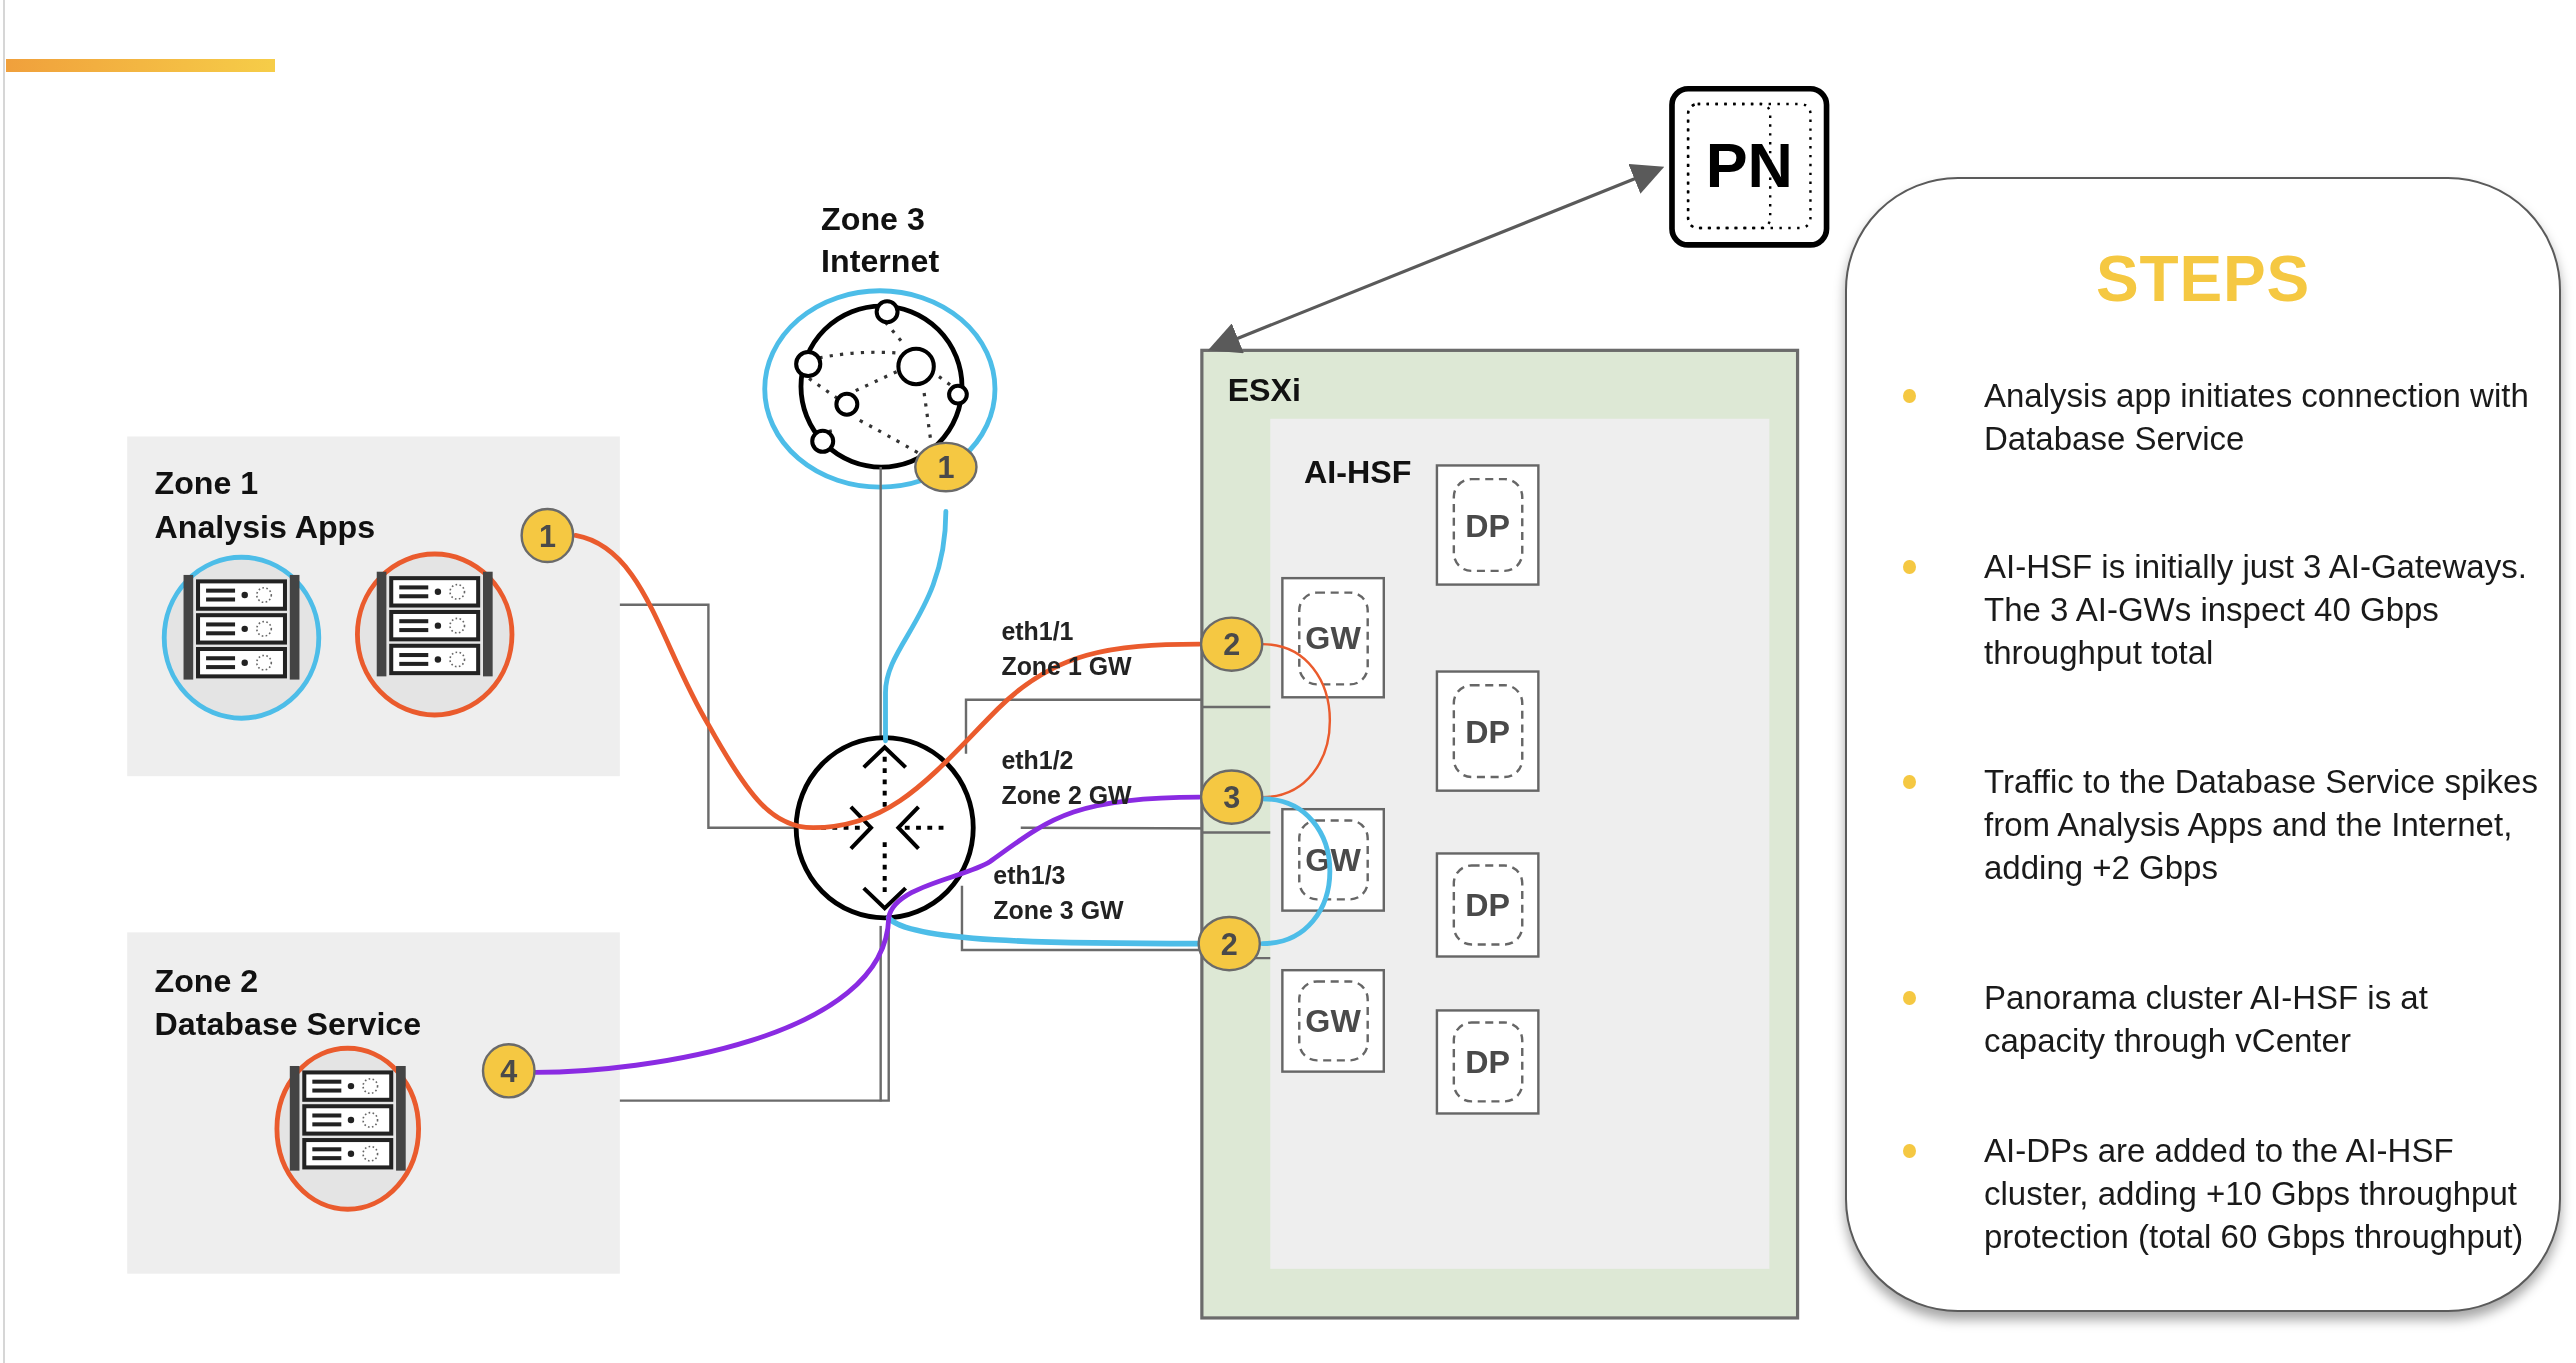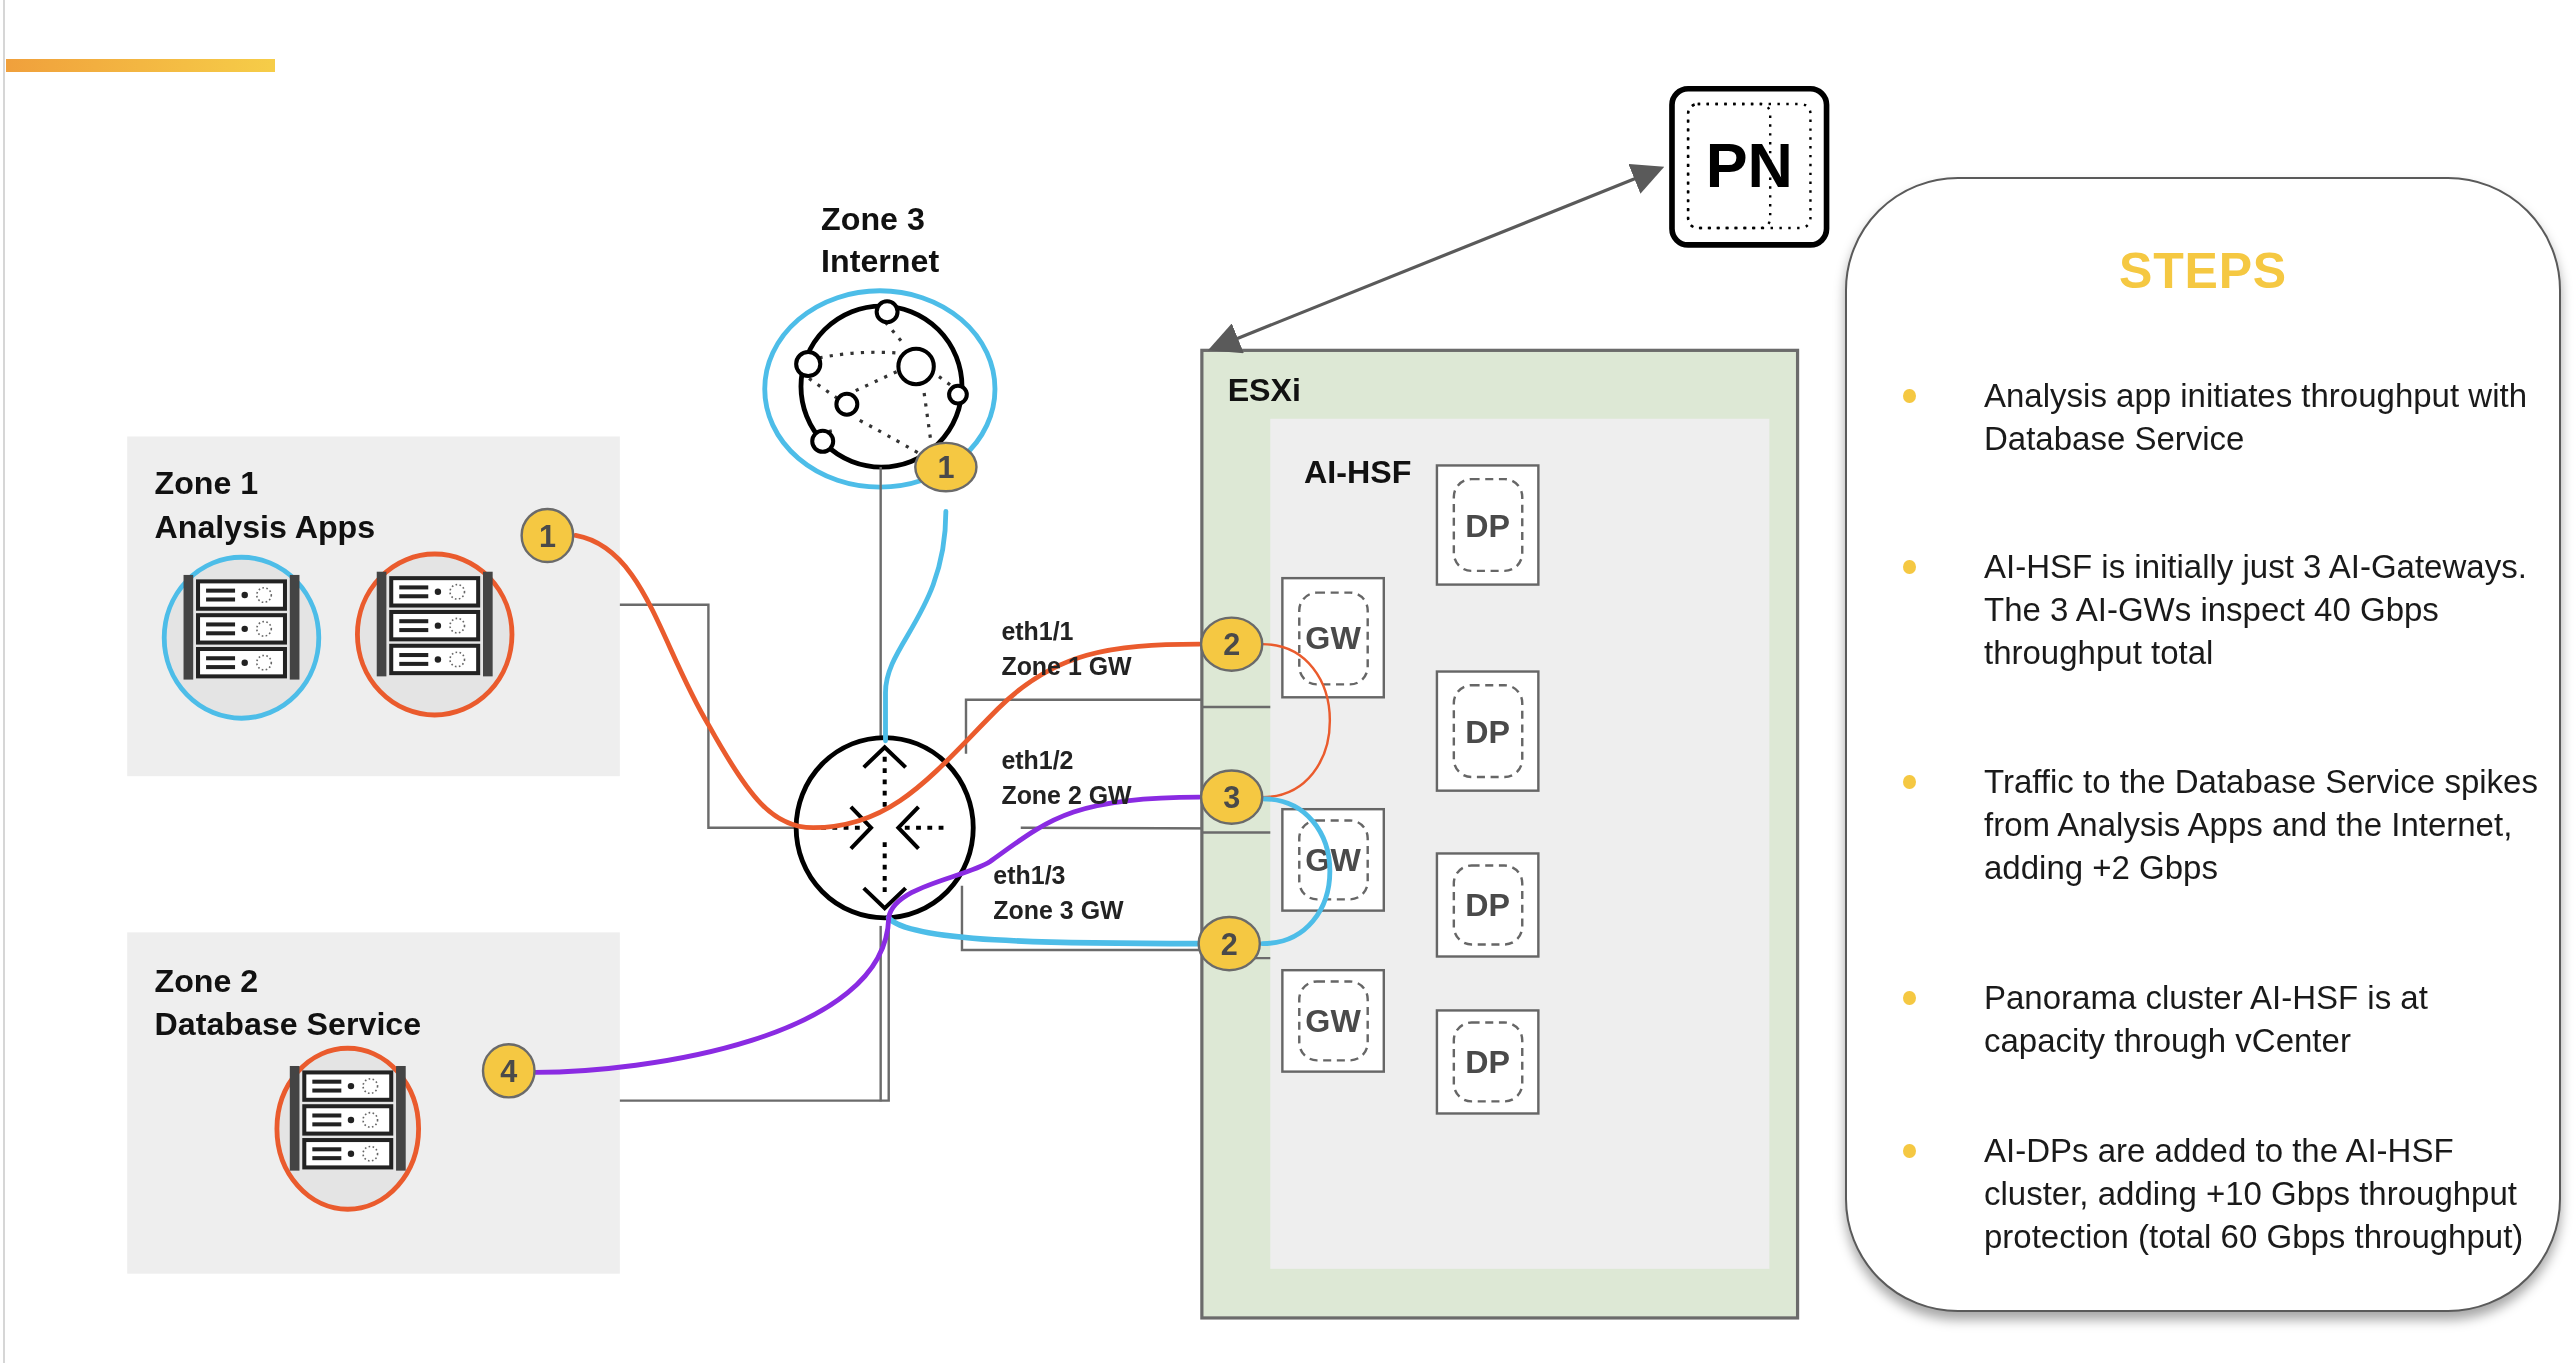--- a/index.html
+++ b/index.html
@@ -13,21 +13,21 @@
   .box-title { font-weight: bold; font-size: 40px; fill: #111; }
   .iface-label { font-weight: bold; font-size: 31px; fill: #222; }
   .node-label { font-size: 40px; fill: #4a4a4a; font-weight: bold; }
   .badge-text { font-size: 38px; fill: #4a4a4a; font-weight: bold; }
   .pn-text { font-size: 78px; fill: #000; font-weight: bold; }
 
   .steps-panel { position: absolute; left: 1845px; top: 177px; width: 716px; height: 1135px;
                  border: 2.4px solid #5a5a5a; border-radius: 113px; background: #fff;
                  box-shadow: 0 8px 11.3px rgba(0,0,0,0.35); box-sizing: border-box; }
   .steps-title { position: absolute; left: 0; right: 0; top: 63px; text-align: center;
-                 font-size: 50px; font-weight: bold; color: #f5c842; letter-spacing: 0.8px; }
+                 font-size: 64px; font-weight: bold; color: #f5c842; letter-spacing: 0.8px; }
   .step { position: absolute; left: 56px; width: 644px; font-size: 33px; line-height: 43px; color: #1a1a1a; }
   .step .bullet { position: absolute; left: 0; top: 14.5px; width: 13px; height: 14.5px; border-radius: 50%; background: #f5c842; }
   .step .text { position: absolute; left: 81px; width: 555px; }
 </style>
 </head>
 <body>
 
 <div class="left-edge"></div>
 <div class="accent-bar"></div>
 
@@ -235,21 +235,21 @@
     <rect x="2097" y="129" width="152" height="154" rx="12" fill="none" stroke="#000" stroke-width="3" stroke-dasharray="3 8"></rect>
     <text class="pn-text" x="2173" y="232" text-anchor="middle">PN</text>
   </g>
   <line x1="1508" y1="432" x2="2060" y2="210" stroke="#5a5a5a" stroke-width="4" marker-start="url(#arrow)" marker-end="url(#arrow)"></line>
 </svg>
 
 <div class="steps-panel">
   <div class="steps-title">STEPS</div>
   <div class="step" style="top:195px;">
     <span class="bullet"></span>
-    <div class="text">Analysis app initiates throughput with Database Service</div>
+    <div class="text">Analysis app initiates connection with Database Service</div>
   </div>
   <div class="step" style="top:366px;">
     <span class="bullet"></span>
     <div class="text">AI-HSF is initially just 3 AI-Gateways. The 3 AI-GWs inspect 40 Gbps throughput total</div>
   </div>
   <div class="step" style="top:581px;">
     <span class="bullet"></span>
     <div class="text">Traffic to the Database Service spikes from Analysis Apps and the Internet, adding +2 Gbps</div>
   </div>
   <div class="step" style="top:797px;">

